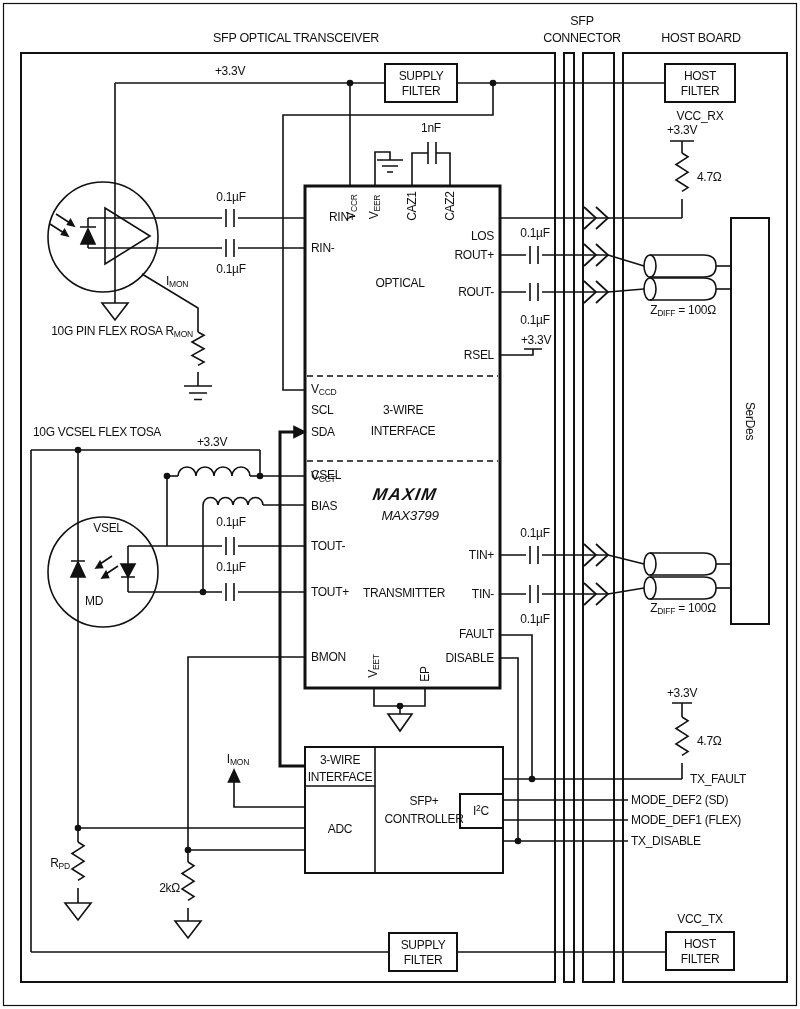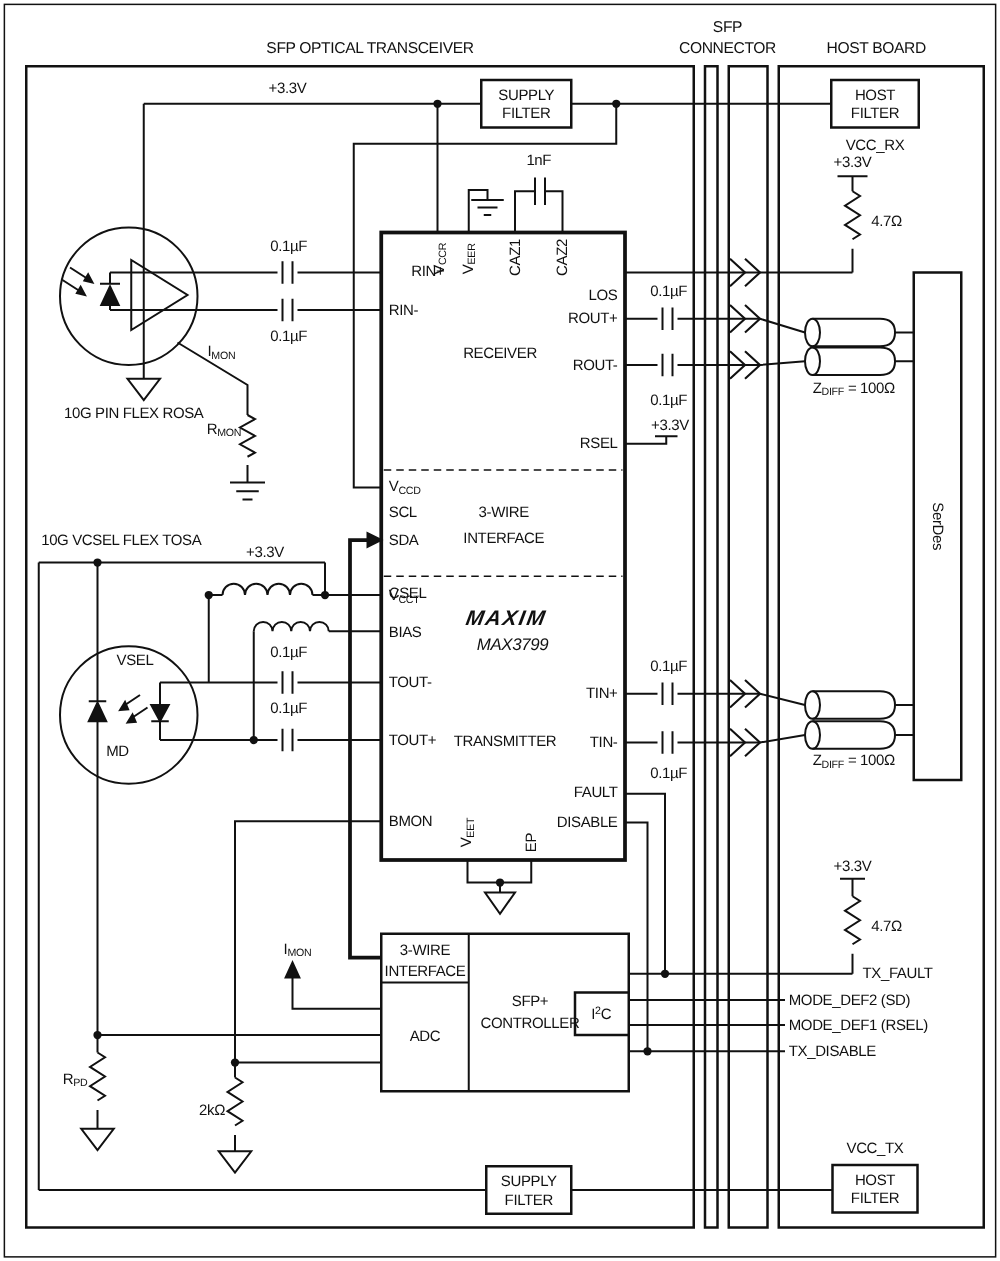--- a/index.html
+++ b/index.html
@@ -191,32 +191,32 @@
 <div class="lbl" style="left:421px;top:91px">FILTER</div>
 <div class="lbl" style="left:700px;top:76px">HOST</div>
 <div class="lbl" style="left:700px;top:91px">FILTER</div>
 <div class="lbl" style="left:700px;top:116px">VCC_RX</div>
 <div class="lbl" style="left:682px;top:130px">+3.3V</div>
 <div class="lbl left" style="left:697px;top:177px">4.7Ω</div>
 
 <div class="lbl" style="left:231px;top:197px">0.1µF</div>
 <div class="lbl" style="left:231px;top:269px">0.1µF</div>
 <div class="lbl left" style="left:166px;top:282px"><span>I</span><span class="sb">MON</span></div>
-<div class="lbl right" style="left:193px;top:344px"><span>R</span><span class="sb">MON</span></div>
+<div class="lbl right" style="left:193px;top:332px"><span>R</span><span class="sb">MON</span></div>
 <div class="lbl" style="left:107px;top:331px">10G PIN FLEX ROSA</div>
 
 <div class="lbl" style="left:97px;top:432px">10G VCSEL FLEX TOSA</div>
 <div class="lbl" style="left:212px;top:442px">+3.3V</div>
 <div class="lbl" style="left:108px;top:528px">VSEL</div>
 <div class="lbl" style="left:94px;top:601px">MD</div>
 <div class="lbl" style="left:231px;top:522px">0.1µF</div>
 <div class="lbl" style="left:231px;top:567px">0.1µF</div>
 
 <div class="lbl" style="left:431px;top:128px">1nF</div>
-<div class="lbl" style="left:400px;top:283px">RECEIVER</div>
+<div class="lbl" style="left:400px;top:283px">OPTICAL</div>
 <div class="lbl" style="left:403px;top:410px">3-WIRE</div>
 <div class="lbl" style="left:403px;top:431px">INTERFACE</div>
 <div class="lbl logo" style="left:405px;top:495px">MAXIM</div>
 <div class="lbl part" style="left:410px;top:516px">MAX3799</div>
 <div class="lbl" style="left:404px;top:593px">TRANSMITTER</div>
 
 <div class="lbl left" style="left:329px;top:217px">RIN+</div>
 <div class="lbl left" style="left:311px;top:248px">RIN-</div>
 <div class="lbl left" style="left:311px;top:390px"><span>V</span><span class="sb">CCD</span></div>
 <div class="lbl left" style="left:311px;top:410px">SCL</div>
@@ -251,21 +251,21 @@
 <div class="lbl" style="left:683px;top:311px"><span>Z</span><span class="sb">DIFF</span><span> = 100Ω</span></div>
 <div class="lbl rotcw" style="left:750px;top:421px">SerDes</div>
 <div class="lbl" style="left:535px;top:533px">0.1µF</div>
 <div class="lbl" style="left:535px;top:619px">0.1µF</div>
 <div class="lbl" style="left:683px;top:609px"><span>Z</span><span class="sb">DIFF</span><span> = 100Ω</span></div>
 
 <div class="lbl" style="left:682px;top:693px">+3.3V</div>
 <div class="lbl left" style="left:697px;top:741px">4.7Ω</div>
 <div class="lbl left" style="left:690px;top:779px">TX_FAULT</div>
 <div class="lbl left" style="left:631px;top:800px">MODE_DEF2 (SD)</div>
-<div class="lbl left" style="left:631px;top:820px">MODE_DEF1 (RSEL)</div>
+<div class="lbl left" style="left:631px;top:820px">MODE_DEF1 (FLEX)</div>
 <div class="lbl left" style="left:631px;top:841px">TX_DISABLE</div>
 
 <div class="lbl" style="left:340px;top:760px">3-WIRE</div>
 <div class="lbl" style="left:340px;top:777px">INTERFACE</div>
 <div class="lbl" style="left:340px;top:829px">ADC</div>
 <div class="lbl" style="left:424px;top:801px">SFP+</div>
 <div class="lbl" style="left:424px;top:819px">CONTROLLER</div>
 <div class="lbl" style="left:481px;top:811px"><span>I</span><span class="sp">2</span><span>C</span></div>
 <div class="lbl" style="left:238px;top:760px"><span>I</span><span class="sb">MON</span></div>
 <div class="lbl right" style="left:70px;top:864px"><span>R</span><span class="sb">PD</span></div>

